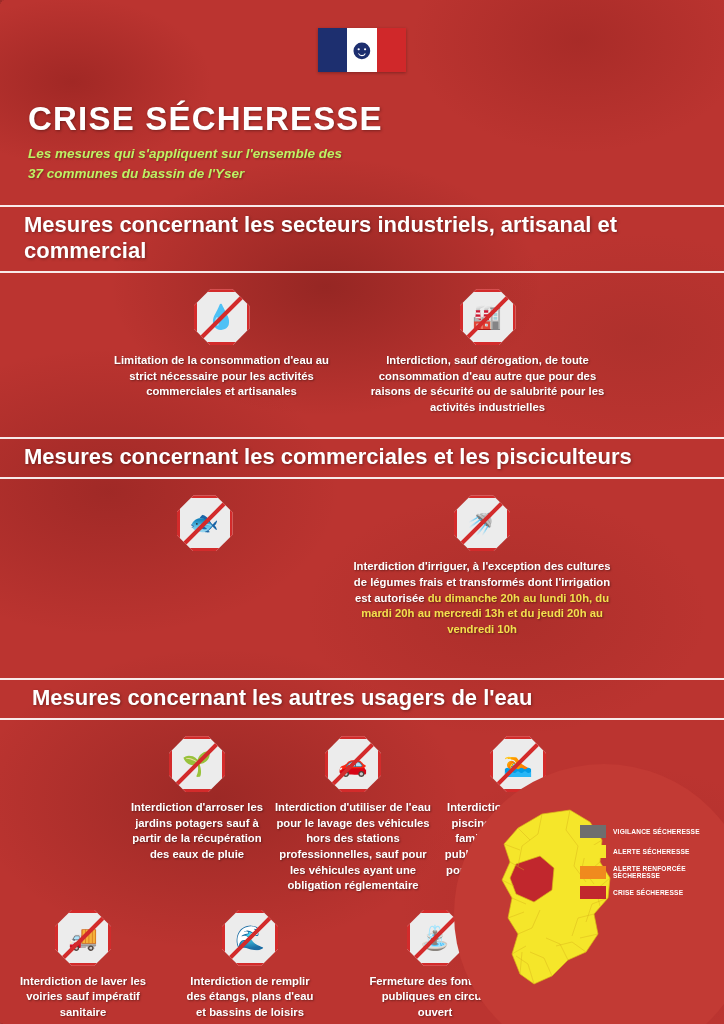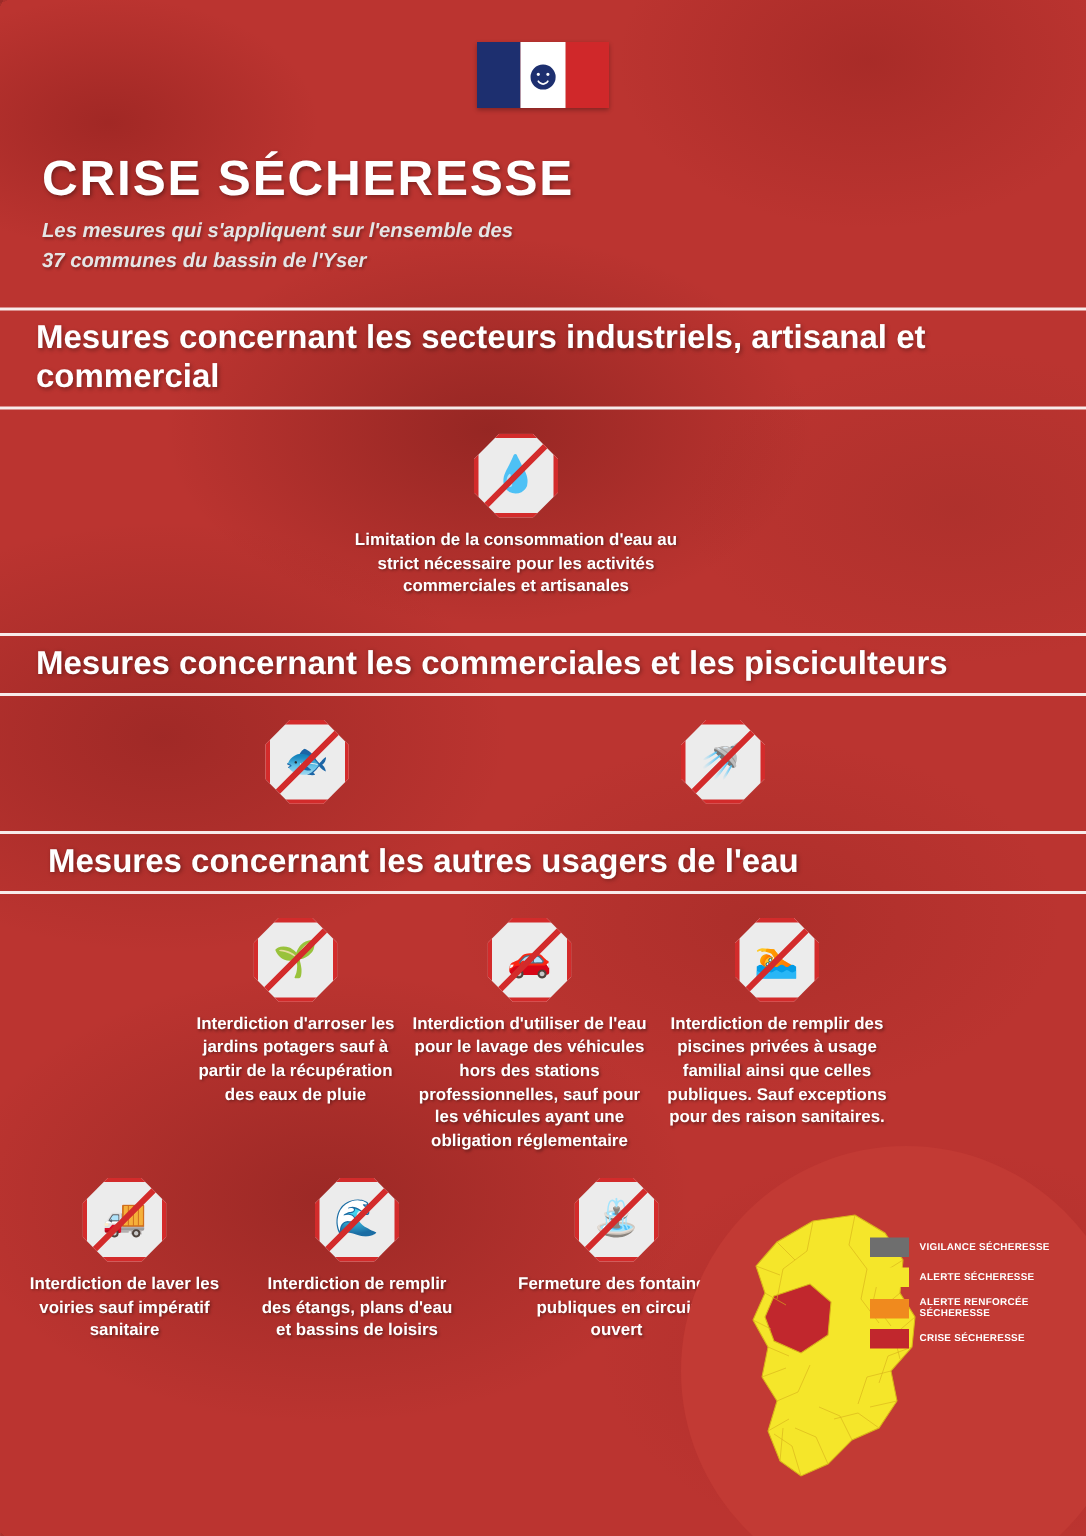--- a/index.html
+++ b/index.html
@@ -52,21 +52,21 @@
   }
 
   
   .title-block { padding: 28px 0 0 28px; }
   h1.main-title {
     font-size: 33px; font-weight: bold; letter-spacing: 1.2px;
     text-shadow: 1px 1px 3px rgba(0,0,0,0.35);
   }
   .subtitle {
     margin-top: 6px;
-    color: #e5e5e5;
+    color: #bef264;
     font-style: italic;
     font-weight: bold;
     font-size: 13.5px;
     line-height: 1.45;
     max-width: 330px;
     text-shadow: 1px 1px 2px rgba(0,0,0,0.3);
   }
 
   
   .section-banner {
@@ -162,39 +162,49 @@
 
   <div class="section-banner">Mesures concernant les secteurs industriels, artisanal et commercial</div>
   <div class="row" style="margin-top:16px;">
     <div class="item" style="width:215px; margin-right:36px;">
       <div class="icon-oct">
         <span class="glyph">💧</span>
         <span class="slash"></span>
       </div>
       <div class="caption">Limitation de la consommation d'eau au strict nécessaire pour les activités commerciales et artisanales</div>
     </div>
+    <div class="item" style="width:245px;">
+      <div class="icon-oct">
+        <span class="glyph">🏭</span>
+        <span class="slash"></span>
+      </div>
+      <div class="caption">Interdiction, sauf dérogation, de toute consommation d'eau autre que pour des raisons de sécurité ou de salubrité pour les activités industrielles</div>
+    </div>
   </div>
 
   <div class="section-banner">Mesures concernant les commerciales et les pisciculteurs</div>
   <div class="row" style="margin-top:16px;">
     <div class="item" style="width:190px; margin-right:50px;">
       <div class="icon-oct">
         <span class="glyph">🐟</span>
         <span class="slash"></span>
       </div>
     </div>
     <div class="item" style="width:265px;">
       <div class="icon-oct">
         <span class="glyph">🚿</span>
         <span class="slash"></span>
       </div>
-    </div>
-  </div>
-
-  <div class="section-banner" style="margin-top:18px;padding-left:32px;">Mesures concernant les autres usagers de l'eau</div>
+      <div class="caption">
+        <span>Interdiction d'irriguer, à l'exception des cultures de légumes frais et transformés dont l'irrigation est autorisée </span><span class="hl">du dimanche 20h au lundi 10h, du mardi 20h au mercredi 13h et du jeudi 20h au vendredi 10h</span>
+      </div>
+    </div>
+  </div>
+
+  <div class="section-banner" style="margin-top:41px;padding-left:32px;">Mesures concernant les autres usagers de l'eau</div>
 
   <div class="row" style="margin-top:16px; align-items:flex-start;">
     <div class="item" style="width:150px;">
       <div class="icon-oct">
         <span class="glyph">🌱</span>
         <span class="slash"></span>
       </div>
       <div class="caption">Interdiction d'arroser les jardins potagers sauf à partir de la récupération des eaux de pluie</div>
     </div>
     <div class="item" style="width:162px;">
@@ -206,21 +216,21 @@
     </div>
     <div class="item" style="width:168px;">
       <div class="icon-oct">
         <span class="glyph">🏊</span>
         <span class="slash"></span>
       </div>
       <div class="caption">Interdiction de remplir des piscines  privées à usage familial ainsi que celles publiques. Sauf exceptions pour des raison sanitaires.</div>
     </div>
   </div>
 
-  <div class="row" style="margin-top:16px; justify-content:flex-start; padding-left:18px;">
+  <div class="row" style="margin-top:16px; justify-content:flex-start; padding-left:18px;gap:12px;">
     <div class="item" style="width:130px; margin-right:20px;">
       <div class="icon-oct">
         <span class="glyph">🚚</span>
         <span class="slash"></span>
       </div>
       <div class="caption">Interdiction de laver les voiries sauf impératif sanitaire</div>
     </div>
     <div class="item" style="width:140px; margin-right:33px;">
       <div class="icon-oct">
         <span class="glyph">🌊</span>

